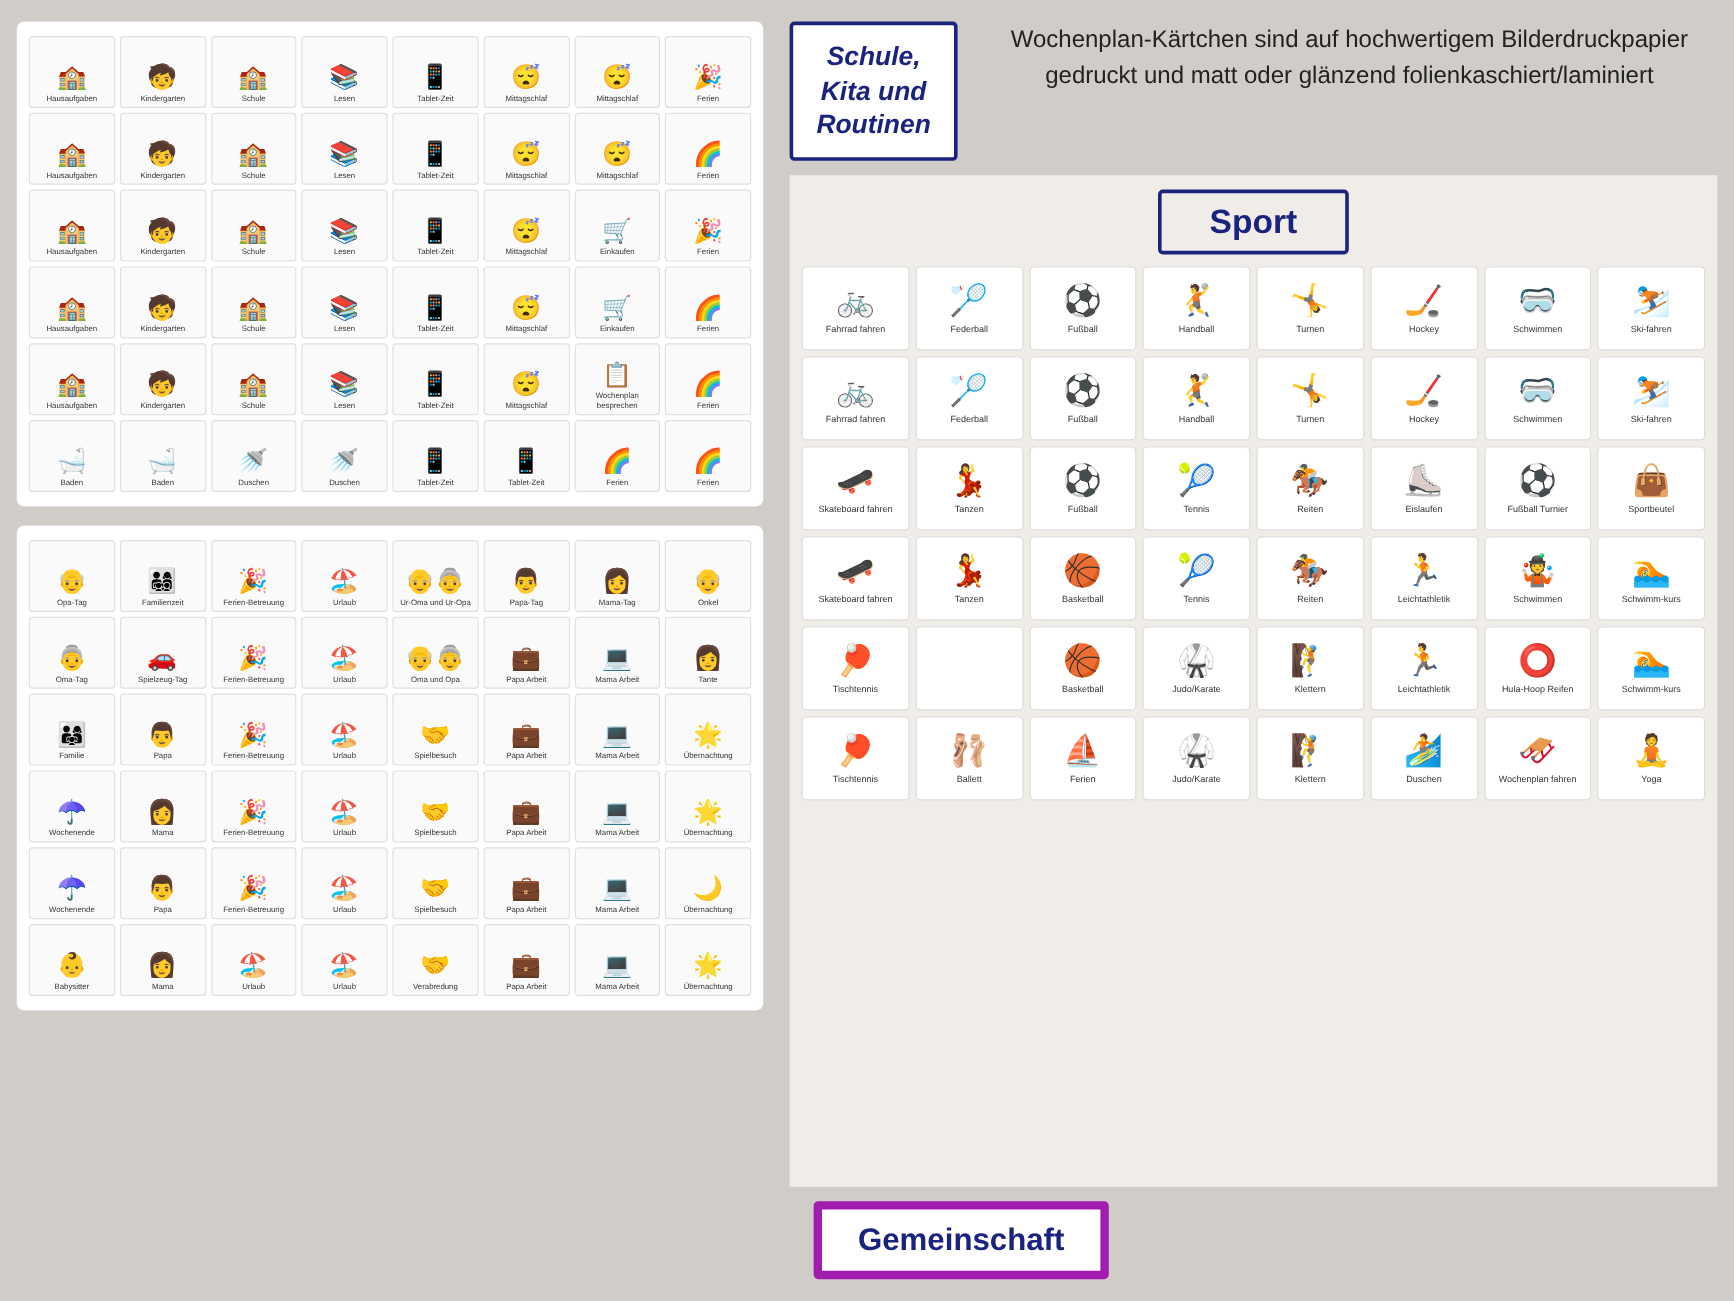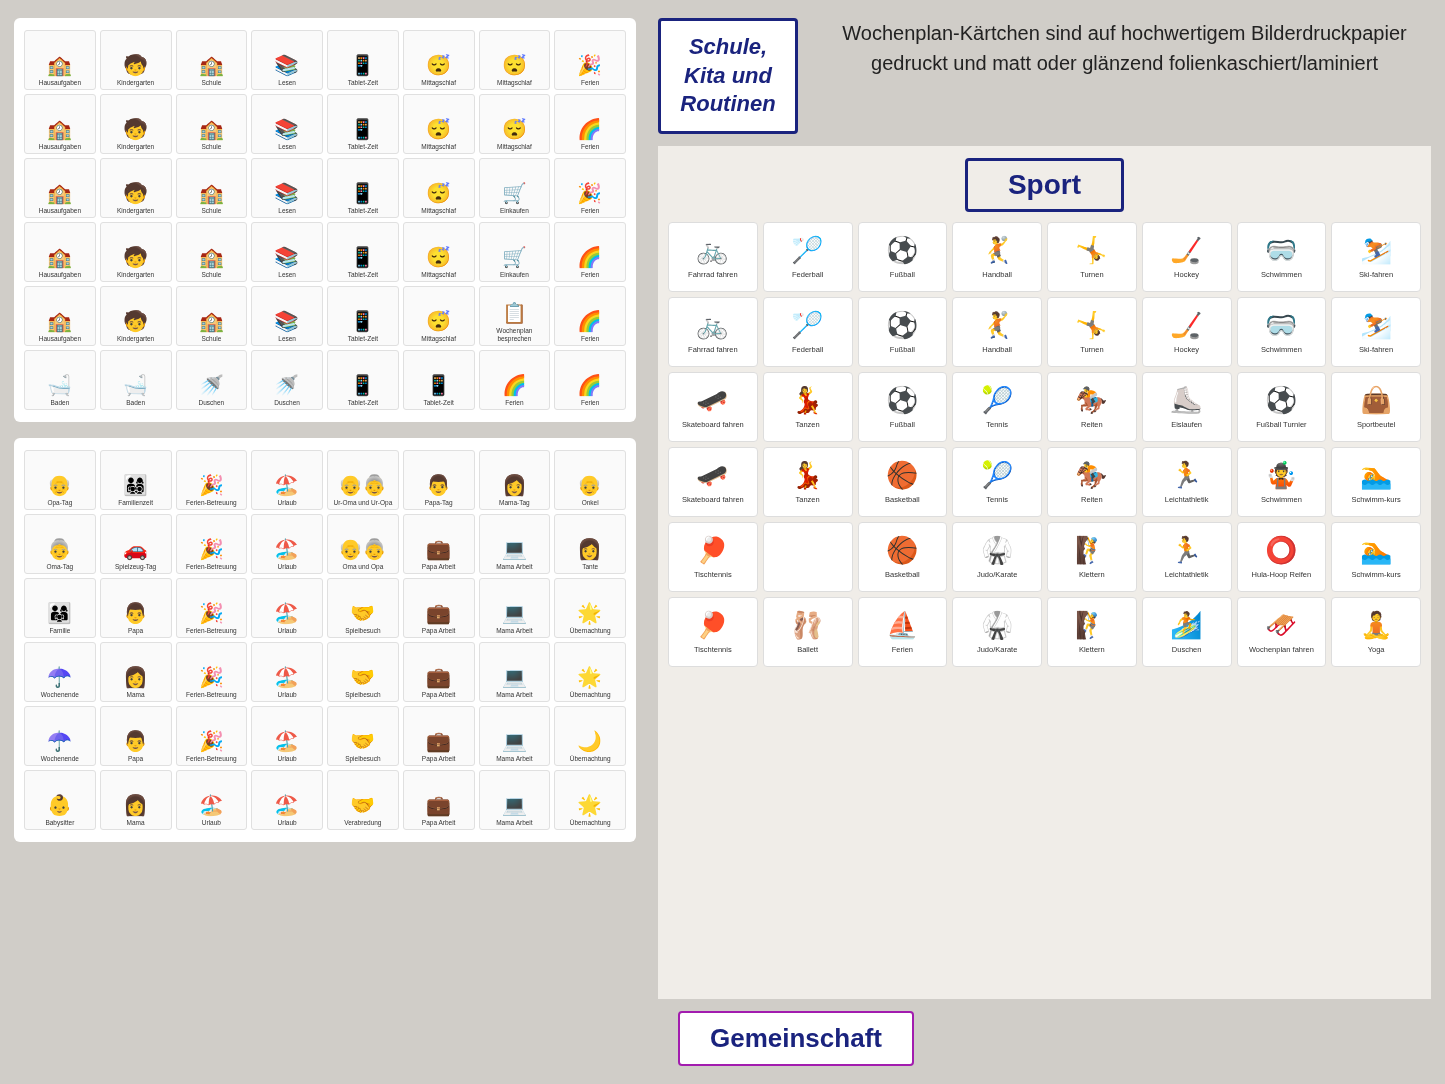--- a/index.html
+++ b/index.html
@@ -148,21 +148,21 @@
       line-height: 1.2;
     }
     .sport-label {
       font-size: 7.5px;
       color: #333;
       margin-top: 3px;
       line-height: 1.3;
     }
 
     .gemeinschaft-badge {
-      border: 2px solid #a21caf;
+      border: 7px solid #a21caf;
       border-radius: 4px;
       padding: 10px 30px;
       background: #fff;
       text-align: center;
       display: inline-block;
       align-self: flex-start;
       margin-left: 10px;
     }
     .gemeinschaft-text {
       font-size: 26px;

